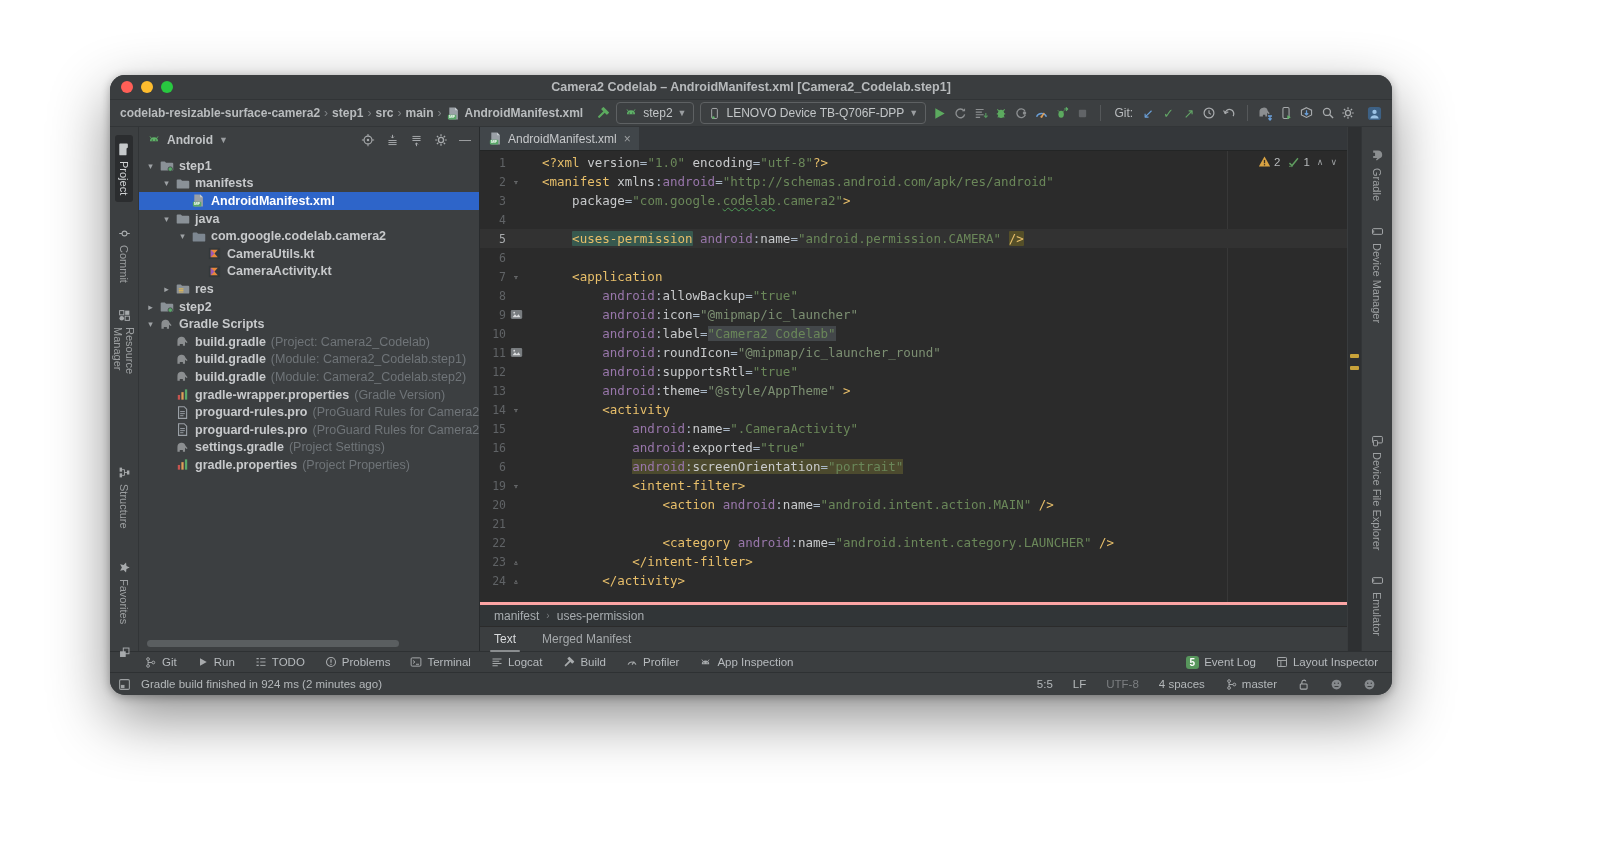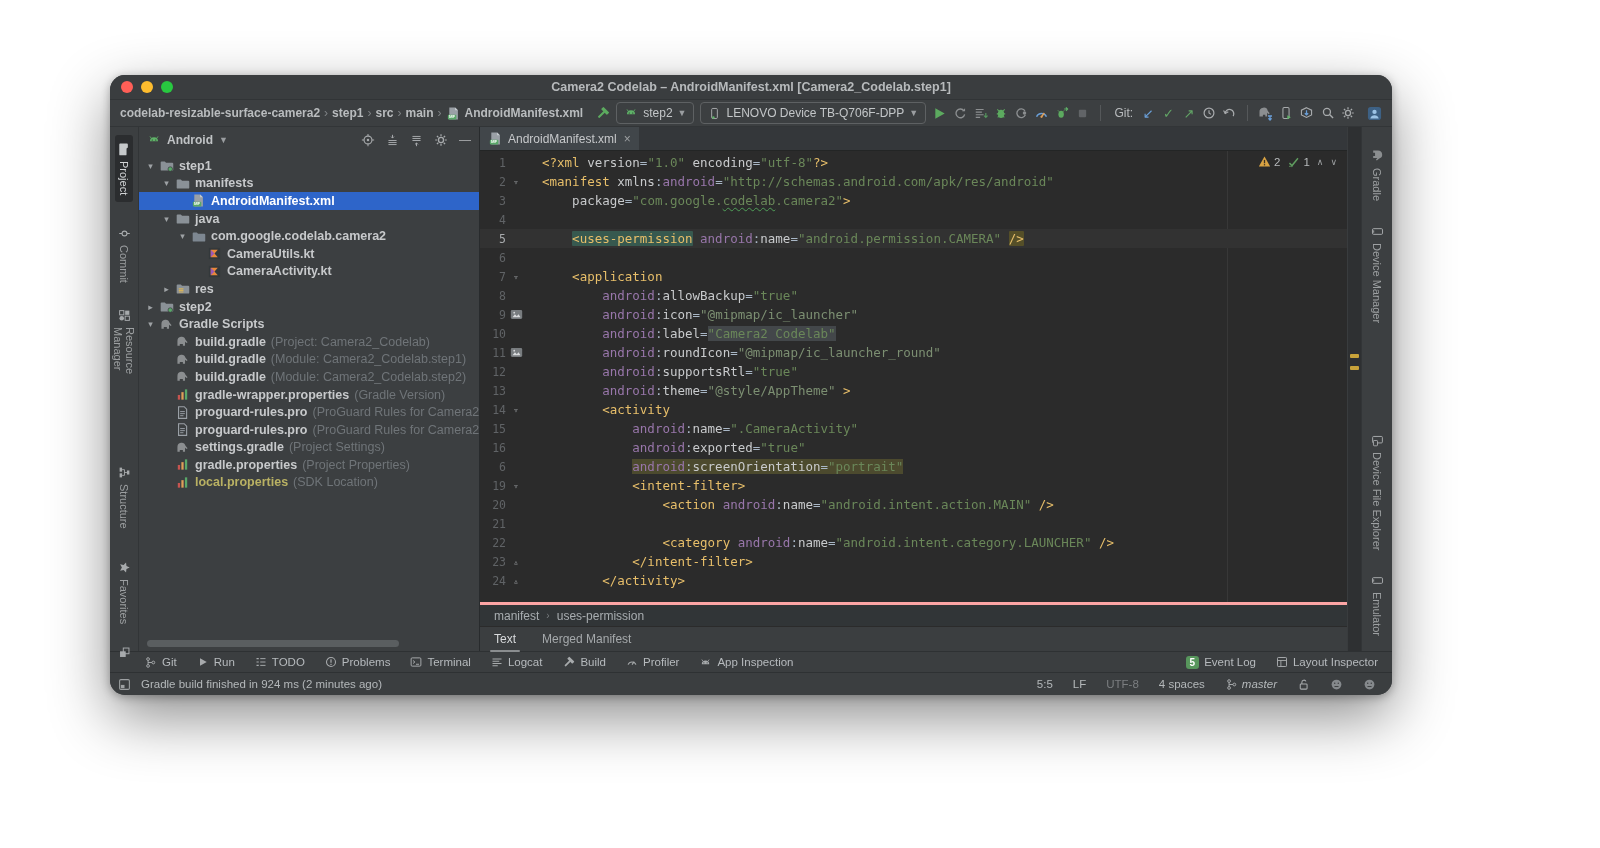--- a/index.html
+++ b/index.html
@@ -103,21 +103,21 @@
   .toolwinbar{height:20px;background:#3b3e40;border-top:1px solid #2e3133;display:flex;
               align-items:center;padding:0 14px 0 34px;gap:19px;font-size:11.5px;color:#b6babd;flex:0 0 auto;}
   .twitem{display:flex;align-items:center;gap:5px;}
   .tw-right{margin-left:auto;display:flex;align-items:center;gap:20px;}
   .badge{background:#57965c;color:#fff;font-size:10px;font-weight:bold;border-radius:3px;
          padding:0 4px;line-height:13px;}
   .statusbar{height:22px;background:#3b3e40;border-top:1px solid #2e3133;display:flex;align-items:center;
              padding:0 16px 0 8px;gap:10px;font-size:11.5px;color:#b4b8ba;flex:0 0 auto;}
   .st-right{margin-left:auto;display:flex;align-items:center;gap:20px;}
   .st-dim{color:#7b7e80;}
-  .st-seg{display:flex;align-items:center;gap:4px;font-style:italic;}
+  .st-seg{display:flex;align-items:center;gap:4px;}
   svg{display:block;}
 </style>
 </head>
 <body>
 
 <div class="stage">
   <div class="window">
 
     <div class="titlebar">
       <div class="lights">
@@ -566,32 +566,20 @@
               <span class="chev"></span>
               <span class="ticon">
                 <svg viewBox="0 0 16 16" width="15" height="15">
                   <rect x="3" y="8.5" width="2.4" height="5" fill="#c75450"></rect>
                   <rect x="6.8" y="5.5" width="2.4" height="8" fill="#e09f58"></rect>
                   <rect x="10.6" y="2.5" width="2.4" height="11" fill="#59a869"></rect>
                 </svg>
               </span>
               <span class="lbl">gradle.properties</span>
               <span class="hint">(Project Properties)</span>
-            </div>
-            <div class="trow" style="padding-left: 20px;">
-              <span class="chev"></span>
-              <span class="ticon">
-                <svg viewBox="0 0 16 16" width="15" height="15">
-                  <rect x="3" y="8.5" width="2.4" height="5" fill="#c75450"></rect>
-                  <rect x="6.8" y="5.5" width="2.4" height="8" fill="#e09f58"></rect>
-                  <rect x="10.6" y="2.5" width="2.4" height="11" fill="#59a869"></rect>
-                </svg>
-              </span>
-              <span class="lbl muted">local.properties</span>
-              <span class="hint">(SDK Location)</span>
             </div>
           </div>
         <div class="hscroll"></div>
       </div>
 
       <div class="editor">
         <div class="tabbar">
           <div class="etab">
             <span>
                 <svg viewBox="0 0 16 16" width="15" height="15">

